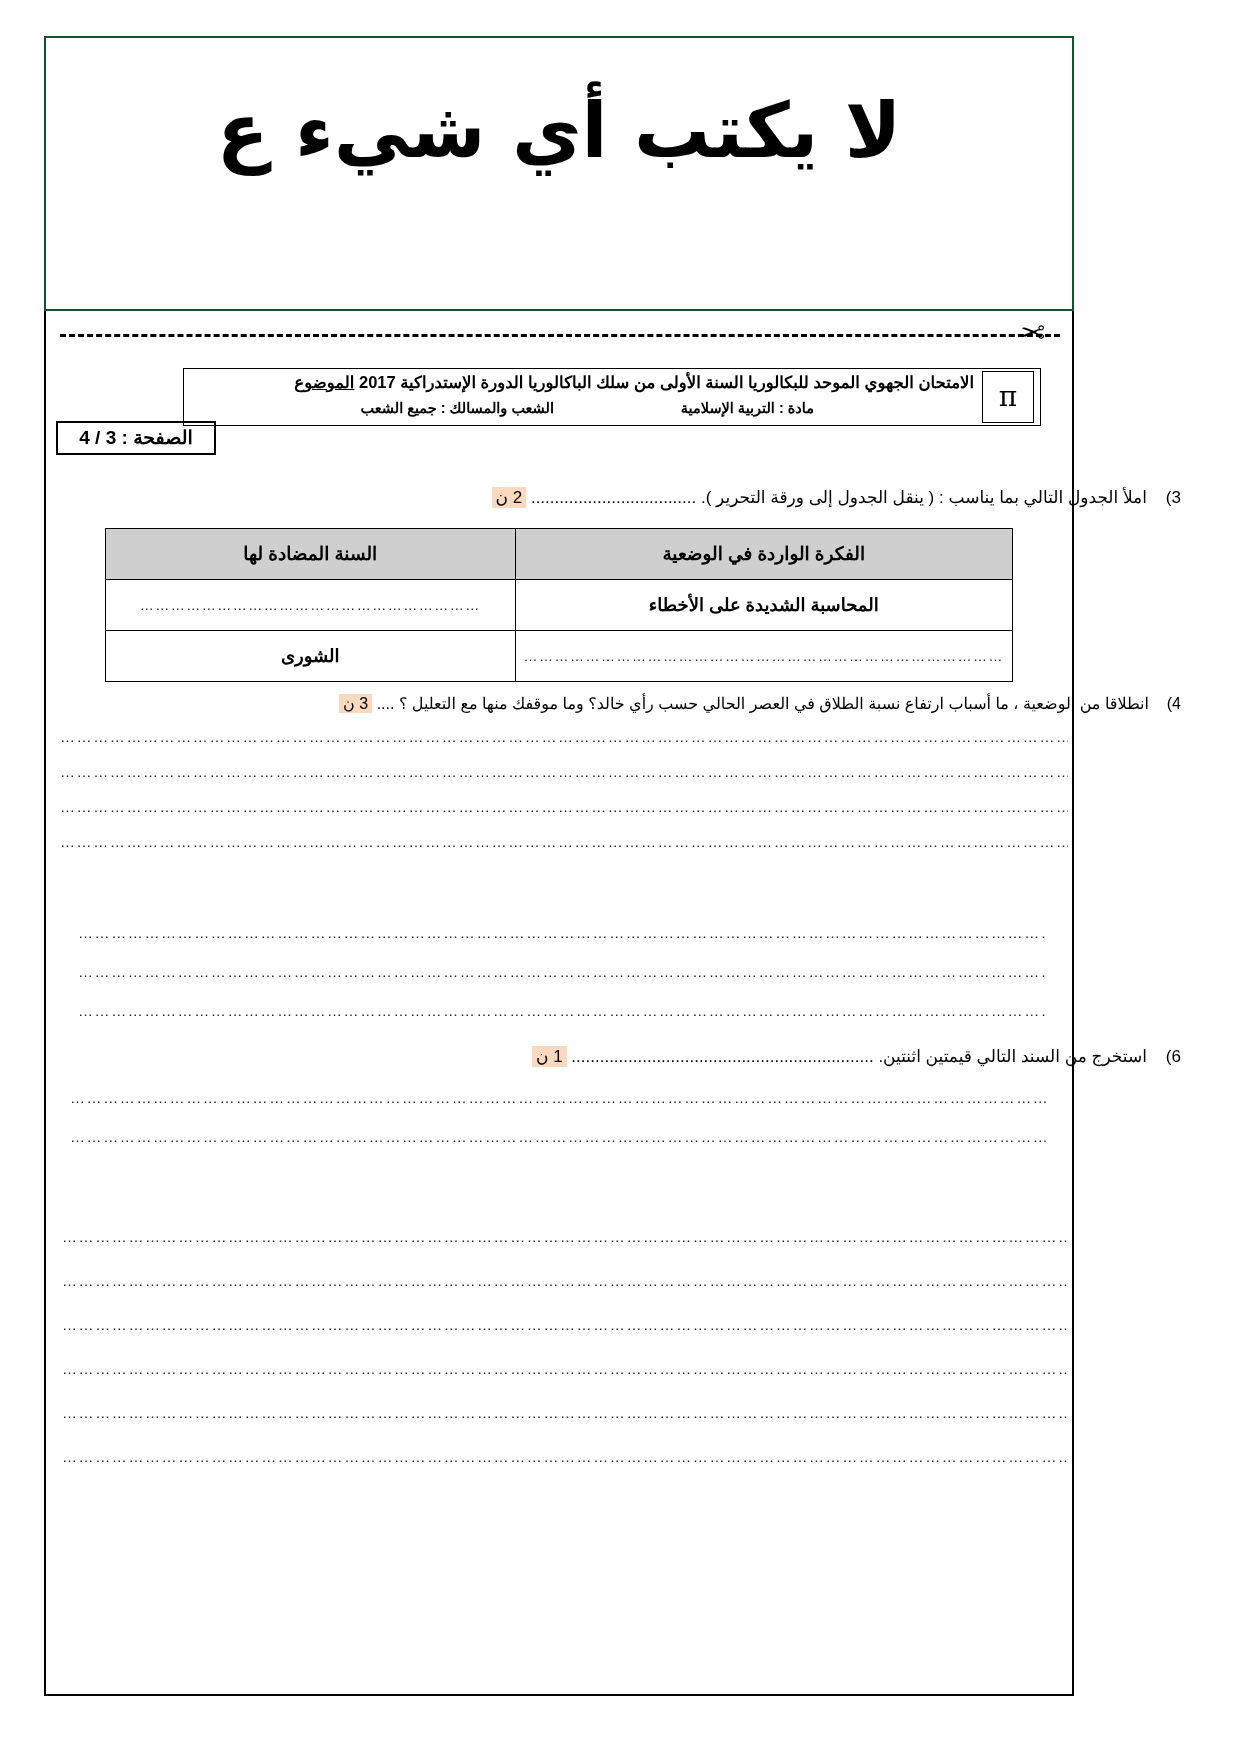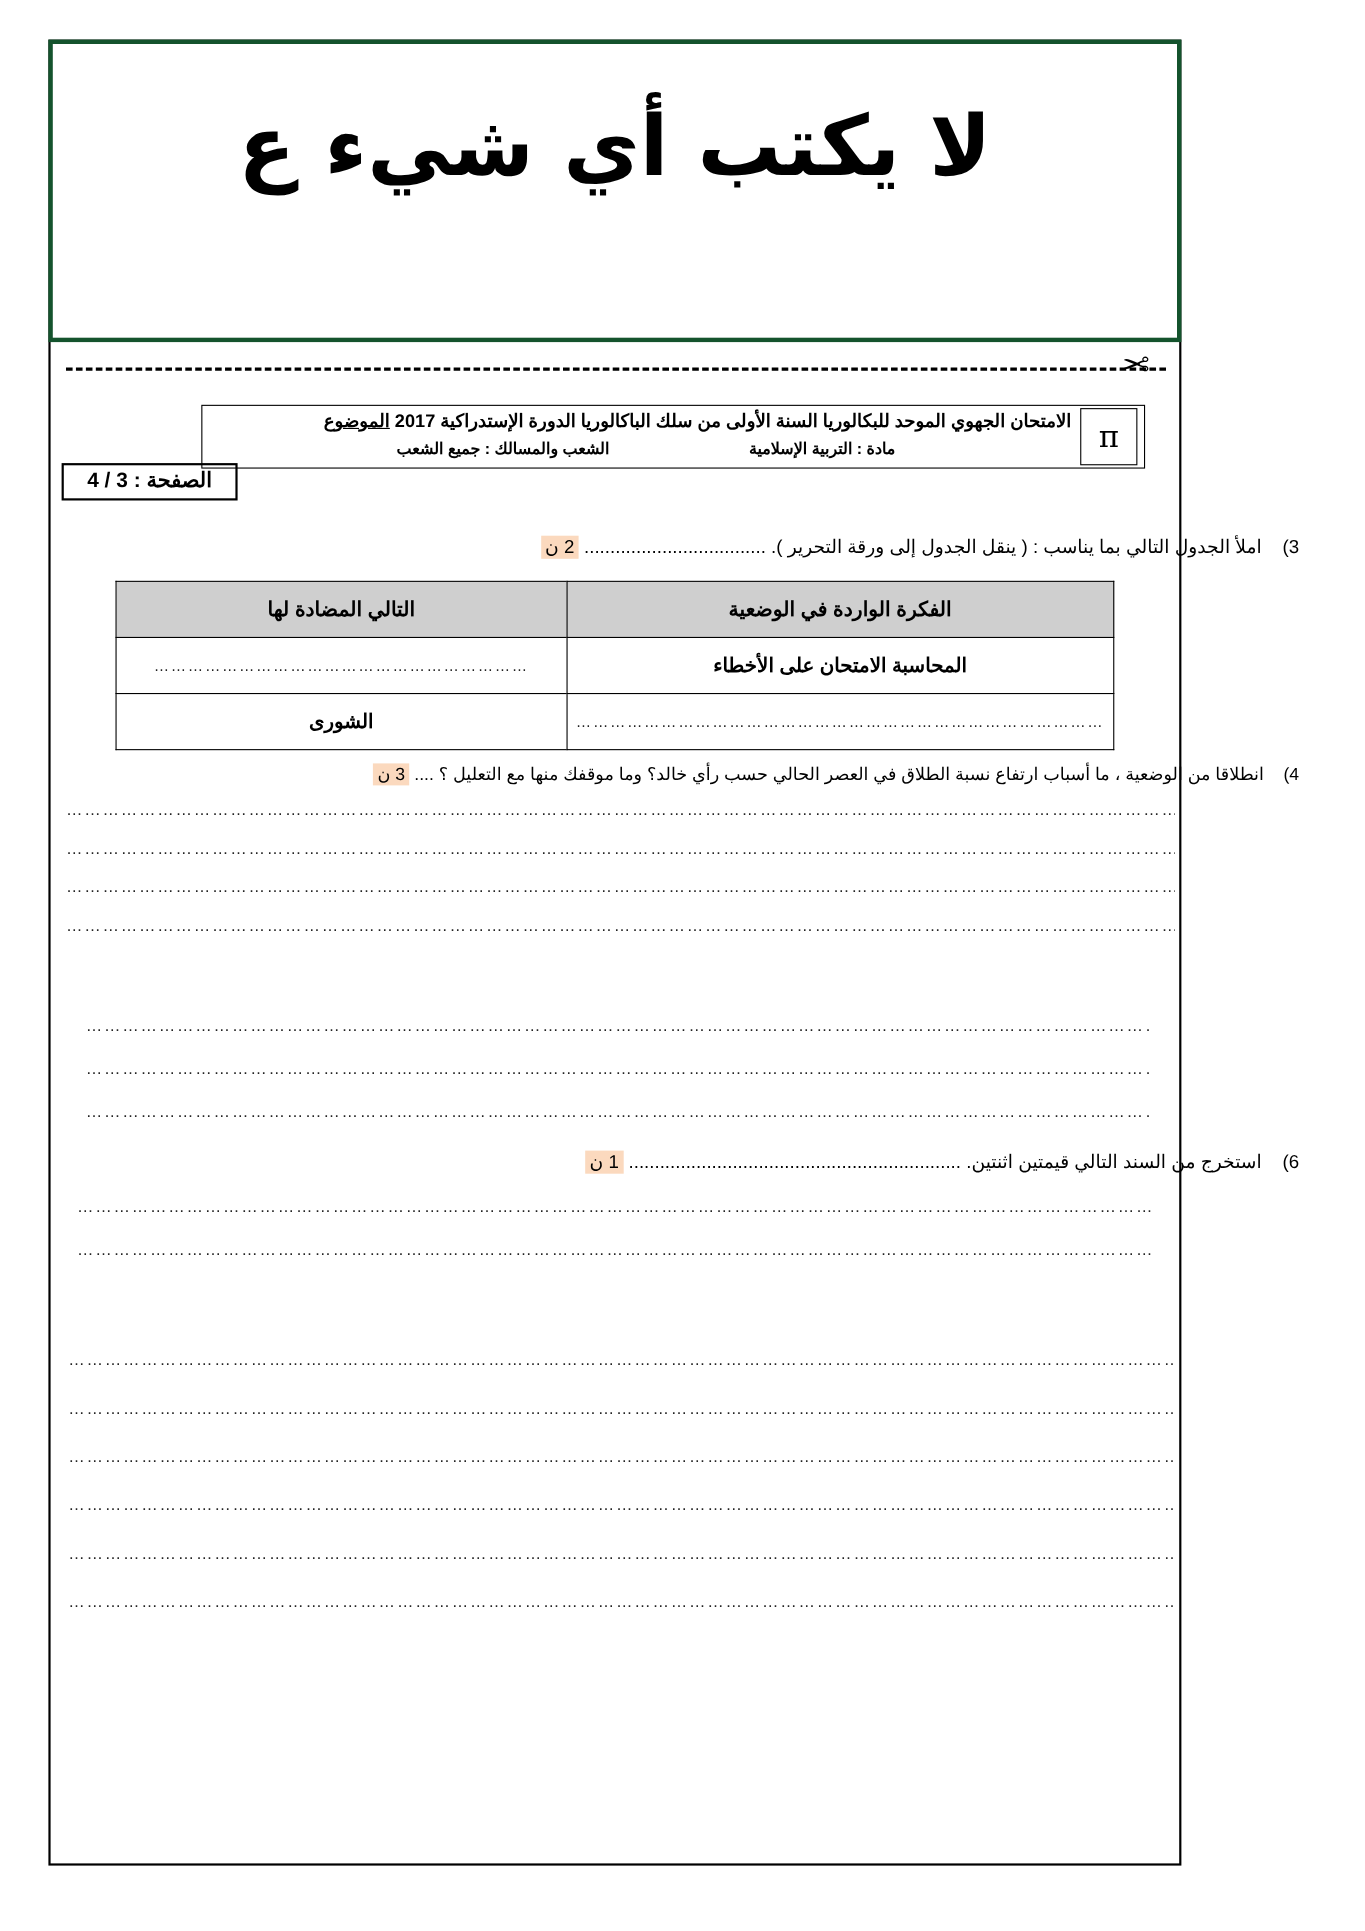--- a/index.html
+++ b/index.html
@@ -20,21 +20,21 @@
     overflow: hidden;
   }
 
   
   .banner-box {
     position: absolute;
     left: 44px;
     top: 36px;
     width: 1030px;
     height: 275px;
-    border: 4px solid #14532d;
+    border: 2px solid #14532d;
     box-sizing: border-box;
   }
   .banner-text {
     position: absolute;
     top: 48px;
     left: 0;
     right: 0;
     text-align: center;
     font-family: "DejaVu Sans", sans-serif;
     font-weight: bold;
@@ -230,26 +230,26 @@
     &nbsp;&nbsp;
     <span>املأ الجدول التالي بما يناسب : ( ينقل الجدول إلى ورقة التحرير ).</span>
     <span class="dots">...................................</span>
     <span class="mark">2 ن</span>
   </div>
 
   <table class="tbl">
     <thead>
       <tr>
         <th style="width:50%;">الفكرة الواردة في الوضعية</th>
-        <th style="width:50%;">التالي المضادة لها</th>
+        <th style="width:50%;">السنة المضادة لها</th>
       </tr>
     </thead>
     <tbody>
       <tr>
-        <td>المحاسبة الامتحان على الأخطاء</td>
+        <td>المحاسبة الشديدة على الأخطاء</td>
         <td class="cell-dots">…………………………………………………………</td>
       </tr>
       <tr>
         <td class="cell-dots">…………………………………………………………………………………</td>
         <td>الشورى</td>
       </tr>
     </tbody>
   </table>
 
   <div class="q" style="right:60px; top:694px; font-size:16px;">

